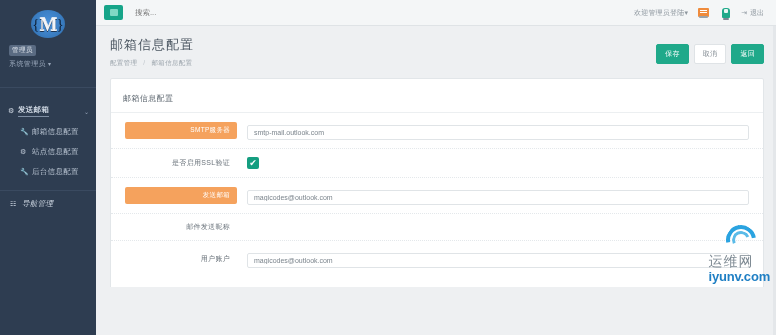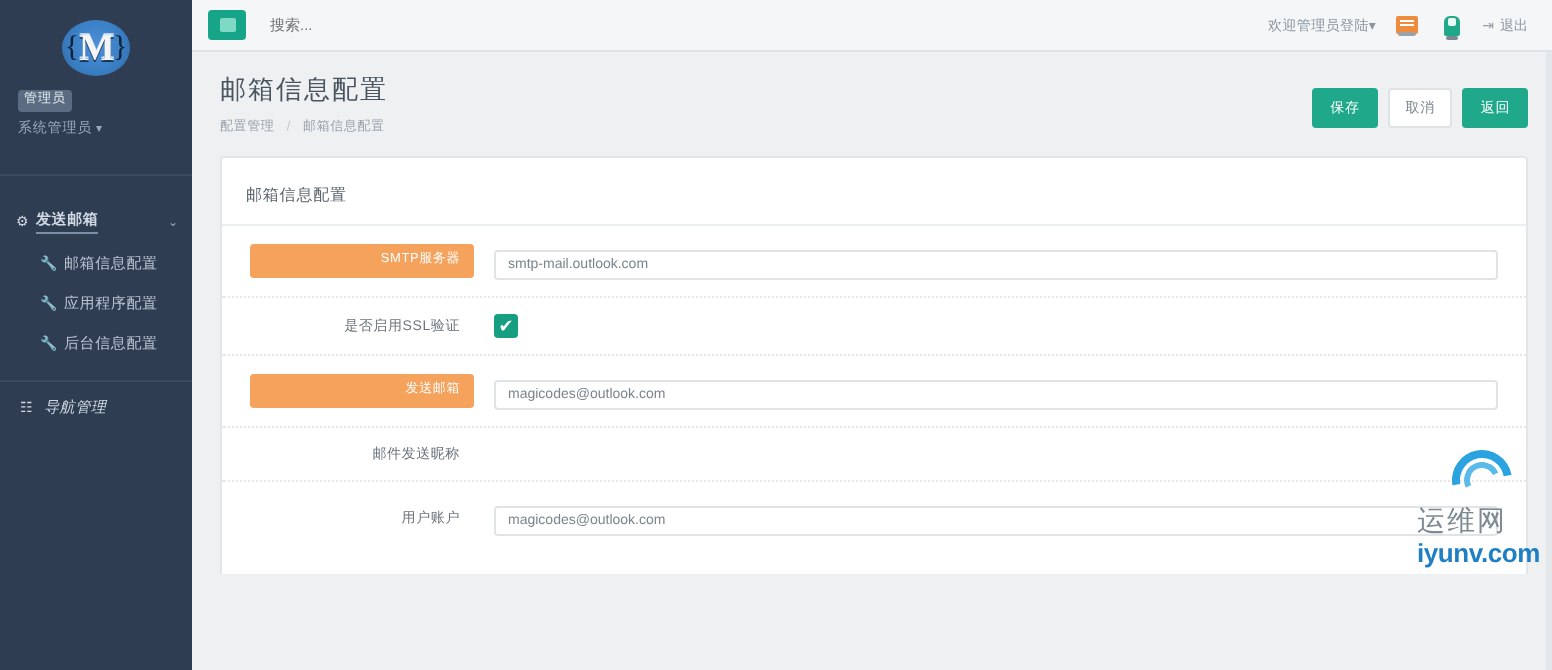--- a/index.html
+++ b/index.html
@@ -178,22 +178,22 @@
         <span class="mi">⚙</span>
         <span class="mlabel">发送邮箱</span>
         <span class="mchev">⌄</span>
       </div>
 
       <div class="menu-item">
         <span class="ii">🔧</span>
         <span class="ilabel">邮箱信息配置</span>
       </div>
       <div class="menu-item">
-        <span class="ii">🔧</span>
-        <span class="ilabel">应用程序配置</span>
+        <span class="ii">⚙</span>
+        <span class="ilabel">站点信息配置</span>
       </div>
       <div class="menu-item">
         <span class="ii">🔧</span>
         <span class="ilabel">后台信息配置</span>
       </div>
     </div>
 
     <div class="menu-foot-sep"></div>
     <div class="menu-foot">
       <span class="ii">☷</span>

